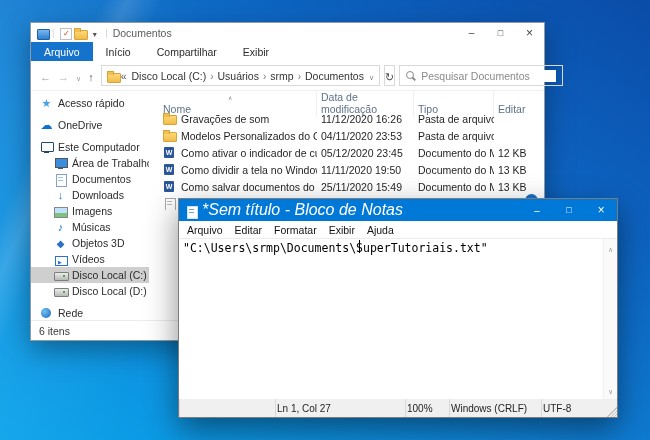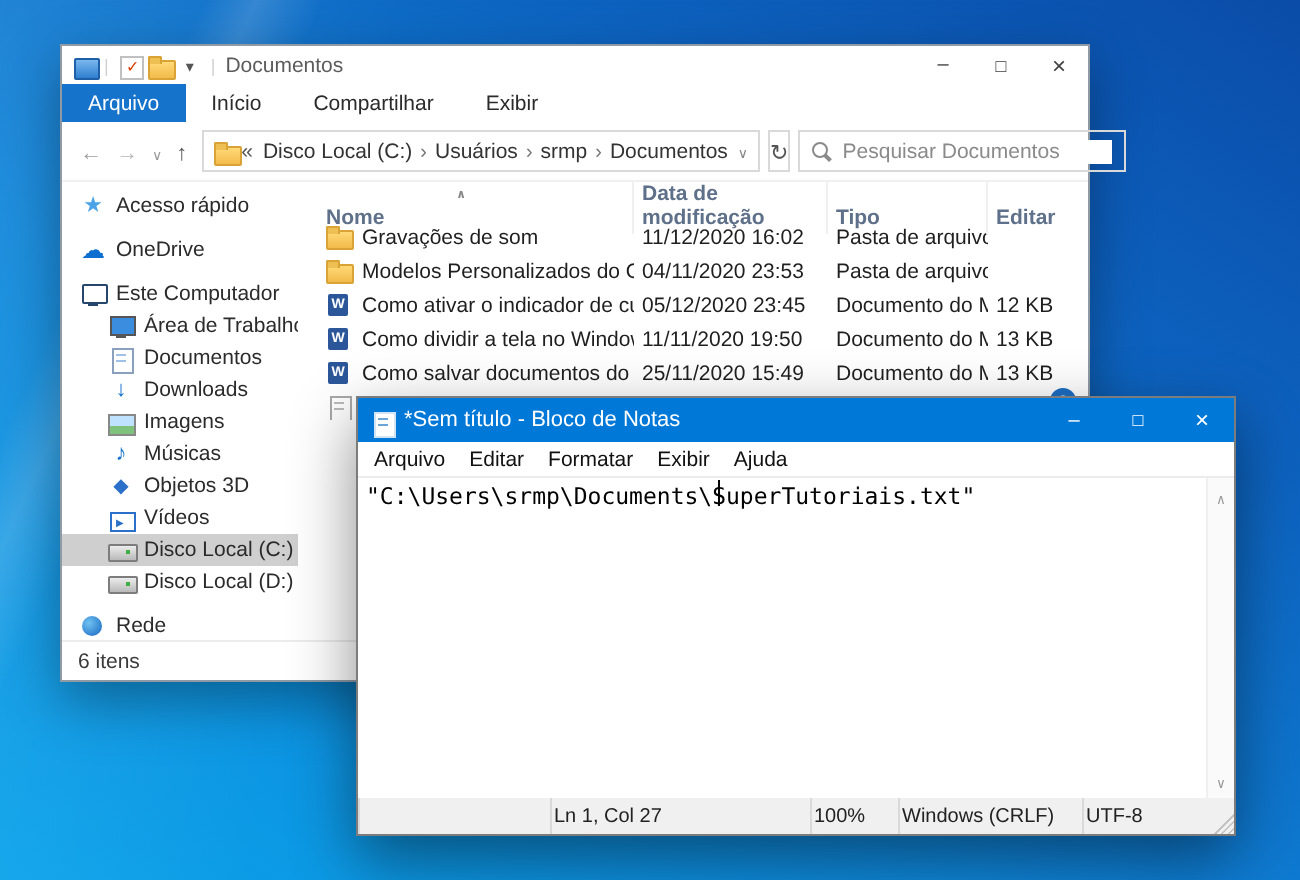--- a/index.html
+++ b/index.html
@@ -79,21 +79,21 @@
   .side-item.ind1{ padding-left:23px; }
   .side-item.selected{ background:#cfcfcf; }
   .side-item:nth-child(2), .side-item:nth-child(3),
   .side-item:nth-child(13){ margin-top:6px; }
 
   .filearea{ flex:1; display:flex; flex-direction:column; overflow:hidden; }
   .colheaders{ display:grid; grid-template-columns:158px 97px 80px 50px;
     height:19px; align-items:center; padding-left:10px; font-size:10.5px;
     color:#5f718a; flex:none; }
   .colh{ position:relative; height:100%; display:flex; align-items:flex-end;
-    padding-bottom:2px; border-right:1px solid #f0f0f0; padding-left:4px;font-weight:bold; }
+    padding-bottom:2px; border-right:1px solid #f0f0f0; padding-left:4px; }
   .colh:last-child{ border-right:none; }
   .sort-asc{ position:absolute; top:-1px; left:44%; }
   .sort-asc::before{ content:"∧"; font-size:6px; color:#888; }
 
   .file-list{ flex:1; }
   .frow{ display:grid; grid-template-columns:158px 97px 80px 50px; height:17px;
     align-items:center; padding-left:10px; font-size:10.5px; color:#1f1f1f; }
   .fc{ overflow:hidden; white-space:nowrap; padding-left:4px; }
   .fc.c0{ display:flex; align-items:center; gap:5px; }
   .fc.c1, .fc.c2{ color:#1f1f1f; }
@@ -162,21 +162,21 @@
     width:10px; height:10px; background:#fff; border:1px solid #c0c0c0;
     color:#d83b01; font-size:8px; line-height:10px; }
   .ic-dd::before{ content:"▾"; color:#555; font-size:8px; }
   .ic-mini{ width:11px; height:11px; }
 
   
   .notepad{ left:178px; top:198px; width:440px; height:220px; z-index:2;
     border:1px solid #7c7c7c; box-shadow:0 12px 30px rgba(0,0,0,.45);
     display:flex; flex-direction:column; }
   .n-title{ height:22px; background:#0078d7; color:#fff; display:flex;
-    align-items:center; padding-left:6px; gap:6px; font-size:11px; flex:none; }
+    align-items:center; padding-left:6px; gap:6px; font-size:16px; flex:none;font-style:italic; }
   .ic-notepad::before{ content:""; position:absolute; left:2px; top:1px;
     width:9px; height:11px; background:#fff; border:1px solid #d0e4f5; }
   .ic-notepad::after{ content:""; position:absolute; left:4px; top:4px;
     width:5px; height:6px;
     background:repeating-linear-gradient(#6aa7d8 0 1px, transparent 1px 3px); }
   .n-controls{ margin-left:auto; display:flex; height:100%; }
   .n-controls .wbtn{ width:32px; color:#fff; display:flex; align-items:center;
     justify-content:center; font-size:10px; }
   .n-menu{ height:18px; display:flex; align-items:center; font-size:10.5px;
     color:#111; border-bottom:1px solid #ececec; flex:none; padding-left:2px; }
@@ -346,21 +346,21 @@
               <span>Editar</span>
             </div>
           </div>
         <div class="file-list">
 
         <div class="frow">
               <div class="fc c0">
                 <span class="ic ic-folder"></span>
                 <span class="fname">Gravações de som</span>
               </div>
-              <div class="fc c1">11/12/2020 16:02</div>
+              <div class="fc c1">11/12/2020 16:26</div>
               <div class="fc c2">Pasta de arquivos</div>
               <div class="fc c3"></div>
             </div>
             <div class="frow">
               <div class="fc c0">
                 <span class="ic ic-folder"></span>
                 <span class="fname">Modelos Personalizados do Office</span>
               </div>
               <div class="fc c1">04/11/2020 23:53</div>
               <div class="fc c2">Pasta de arquivos</div>

